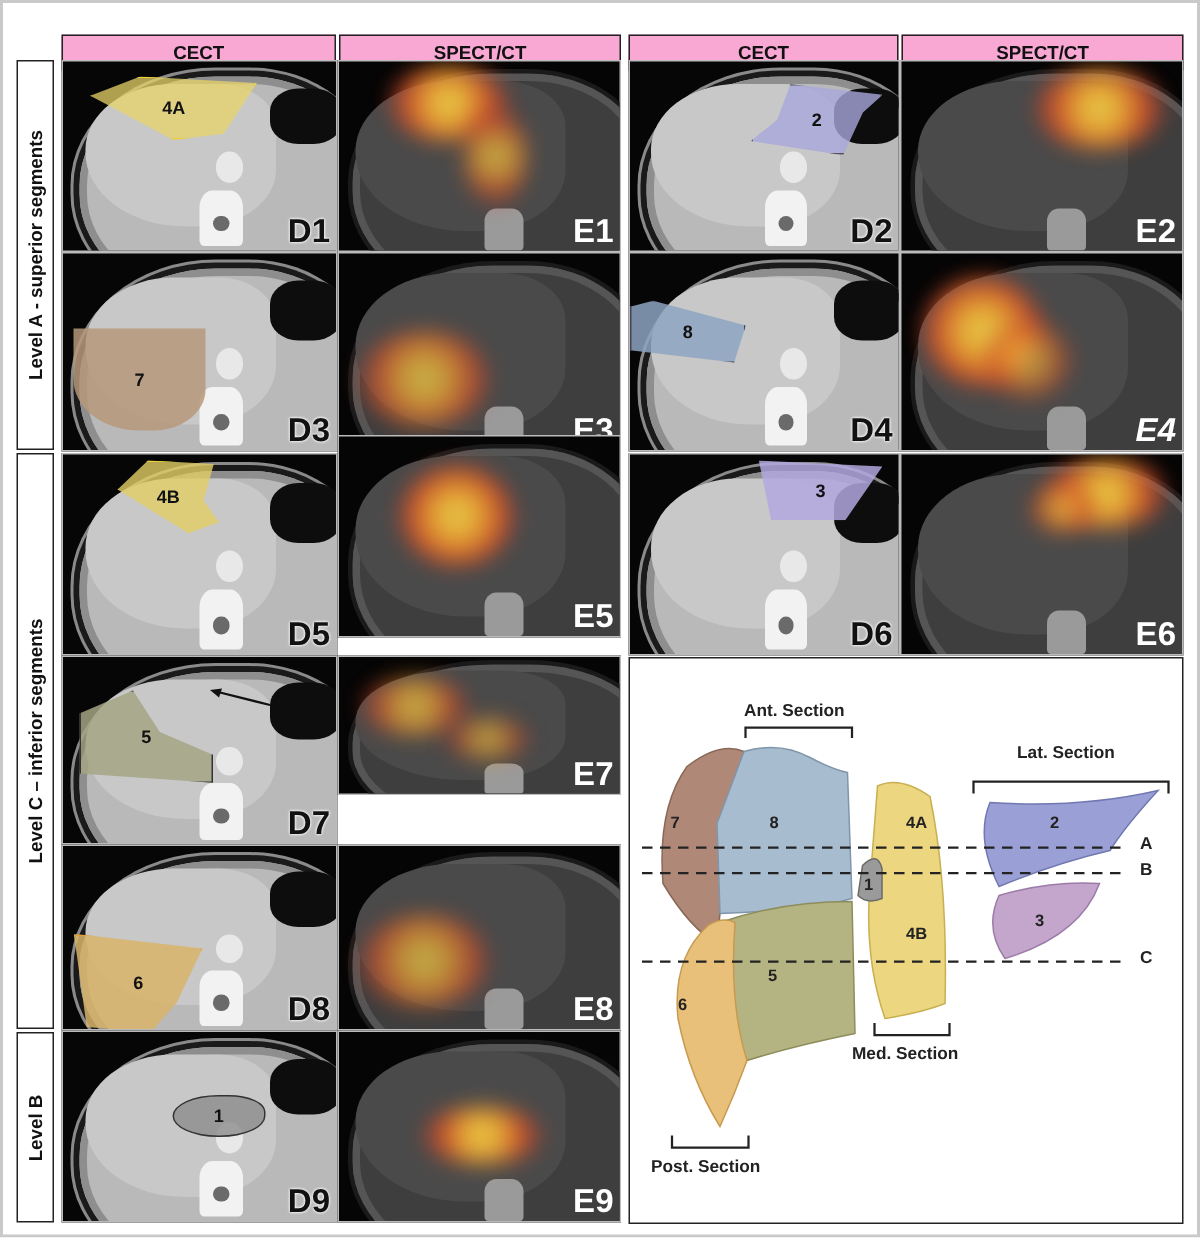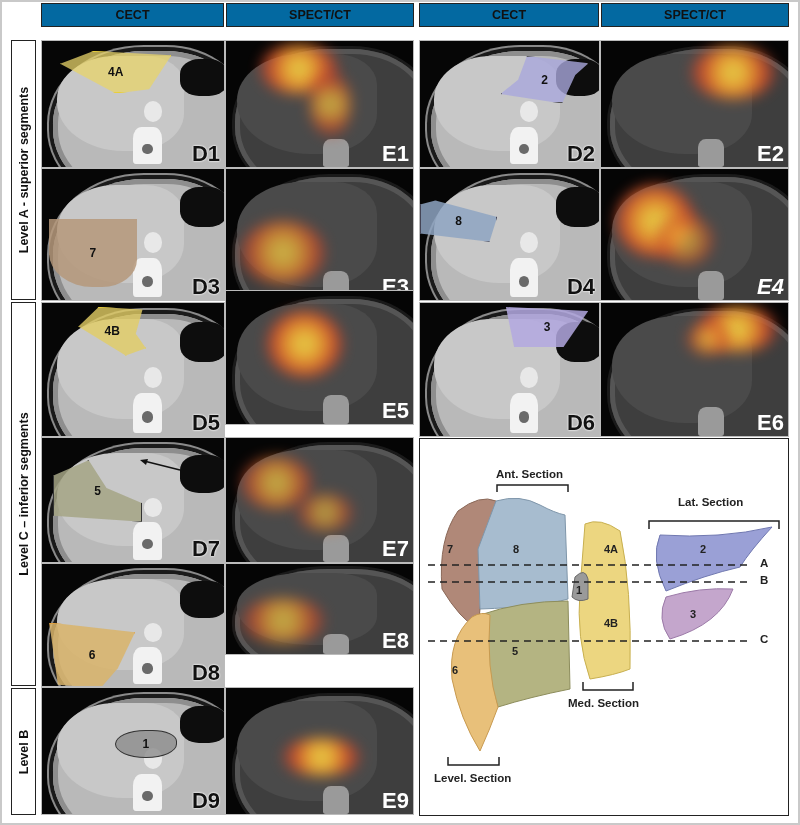--- a/index.html
+++ b/index.html
@@ -1,18 +1,18 @@
 <!DOCTYPE html>
 <html><head>
 <meta charset="utf-8">
 <style>
   html,body{margin:0;padding:0;background:#fff;}
   body{width:800px;height:825px;position:relative;overflow:hidden;font-family:"Liberation Sans",sans-serif;}
   .frame{position:absolute;left:0;top:0;width:796px;height:821px;border:2px solid #c9c9c9;background:#fff;}
-  .hdr{position:absolute;top:3px;height:24px;border:1.5px solid #222;background:#0369a1;box-sizing:border-box;
+  .hdr{position:absolute;top:23px;height:24px;border:1.5px solid #222;background:#f9a8d4;box-sizing:border-box;
        display:flex;align-items:center;justify-content:center;font-weight:bold;font-size:12.5px;color:#111;}
   .rowlbl{position:absolute;left:11px;width:25px;border:1.5px solid #222;background:#fff;box-sizing:border-box;}
   .rowlbl span{position:absolute;left:50%;top:50%;transform:translate(-50%,-50%) rotate(-90deg);white-space:nowrap;
        font-weight:bold;font-size:12.5px;color:#111;}
   .cell{position:absolute;overflow:hidden;box-sizing:border-box;border:1px solid #bbb;}
   .ct{background:#060606;}
   .ct .body{position:absolute;left:6%;top:8%;width:104%;height:120%;border-radius:48% 40% 40% 48%;background:#b9b9b9;
        box-shadow:inset 0 0 0 5px #8e8e8e, 0 0 0 4px #1a1a1a, 0 0 0 6px #8a8a8a;}
   .ct .liver{position:absolute;left:8%;top:12%;width:70%;height:75%;border-radius:46% 30% 40% 52%;background:#c8c8c8;}
   .ct .spine{position:absolute;left:50%;bottom:2%;width:16%;height:30%;background:#f2f2f2;border-radius:30% 30% 10% 10%;}
@@ -178,41 +178,41 @@
     <div class="spine"></div>
   <div class="roi" style="left:6%;top:18%;width:48%;height:48%;background:rgba(165,165,133,.85);border:1px solid #333;clip-path:polygon(0 25%,40% 0,60% 45%,100% 70%,100% 100%,0 90%);">
       <span>5</span>
     </div>
   <svg style="position:absolute;left:96px;top:20px;" width="44" height="14">
       <line x1="42" y1="12" x2="6" y2="3" stroke="#111" stroke-width="1.5"></line>
       <polygon points="2,2 10,1 8,7" fill="#111"></polygon>
     </svg>
   <div class="plbl d">D7</div>
 </div>
-<div class="cell spect" style="left:225px;top:437px;width:189px;height:126px;">
+<div class="cell spect" style="left:225px;top:437px;width:189px;height:93px;">
   <div class="body"></div>
     <div class="liver"></div>
     <div class="spine"></div>
   <div class="hot" style="left:8%;top:15%;width:38%;height:42%;opacity:.7;"></div>
   <div class="hot" style="left:38%;top:45%;width:30%;height:30%;opacity:.6;"></div>
   <div class="plbl e">E7</div>
 </div>
 
 <div class="cell ct" style="left:41px;top:563px;width:184px;height:124px;">
   <div class="body"></div>
     <div class="liver"></div>
     <div class="stomach"></div>
     <div class="aorta"></div>
     <div class="spine"></div>
   <div class="roi" style="left:4%;top:48%;width:46%;height:52%;background:rgba(217,180,106,.85);border:1.5px solid #e0a040;clip-path:polygon(0 0,100% 15%,80% 70%,60% 100%,10% 95%);">
       <span>6</span>
     </div>
   <div class="plbl d">D8</div>
 </div>
-<div class="cell spect" style="left:225px;top:563px;width:189px;height:92px;">
+<div class="cell spect" style="left:225px;top:563px;width:189px;height:124px;">
   <div class="body"></div>
     <div class="liver"></div>
     <div class="spine"></div>
   <div class="hot" style="left:8%;top:38%;width:45%;height:50%;opacity:.7;"></div>
   <div class="plbl e">E8</div>
 </div>
 
 <div class="cell ct" style="left:41px;top:687px;width:184px;height:128px;">
   <div class="body"></div>
     <div class="liver"></div>
@@ -256,21 +256,21 @@
 
     <path d="M246,158 Q280,148 313,150 Q300,185 250,200 Q236,180 246,158 Z" fill="#c4a6cc" stroke="#9c7aa8"></path>
 
     <line x1="8" y1="126" x2="330" y2="126" stroke="#222" stroke-width="1.5" stroke-dasharray="7,5"></line>
     <line x1="8" y1="143" x2="330" y2="143" stroke="#222" stroke-width="1.5" stroke-dasharray="7,5"></line>
     <line x1="8" y1="202" x2="330" y2="202" stroke="#222" stroke-width="1.5" stroke-dasharray="7,5"></line>
   </svg>
   <div class="seclbl" style="left:76px;top:29px;">Ant. Section</div>
   <div class="seclbl" style="left:258px;top:57px;">Lat. Section</div>
   <div class="seclbl" style="left:148px;top:258px;">Med. Section</div>
-  <div class="seclbl" style="left:14px;top:333px;">Level. Section</div>
+  <div class="seclbl" style="left:14px;top:333px;">Post. Section</div>
   <div class="lvl" style="left:340px;top:118px;">A</div>
   <div class="lvl" style="left:340px;top:135px;">B</div>
   <div class="lvl" style="left:340px;top:194px;">C</div>
   <div class="seg" style="left:27px;top:104px;">7</div>
   <div class="seg" style="left:93px;top:104px;">8</div>
   <div class="seg" style="left:184px;top:104px;">4A</div>
   <div class="seg" style="left:156px;top:145px;">1</div>
   <div class="seg" style="left:280px;top:104px;">2</div>
   <div class="seg" style="left:270px;top:169px;">3</div>
   <div class="seg" style="left:184px;top:178px;">4B</div>

